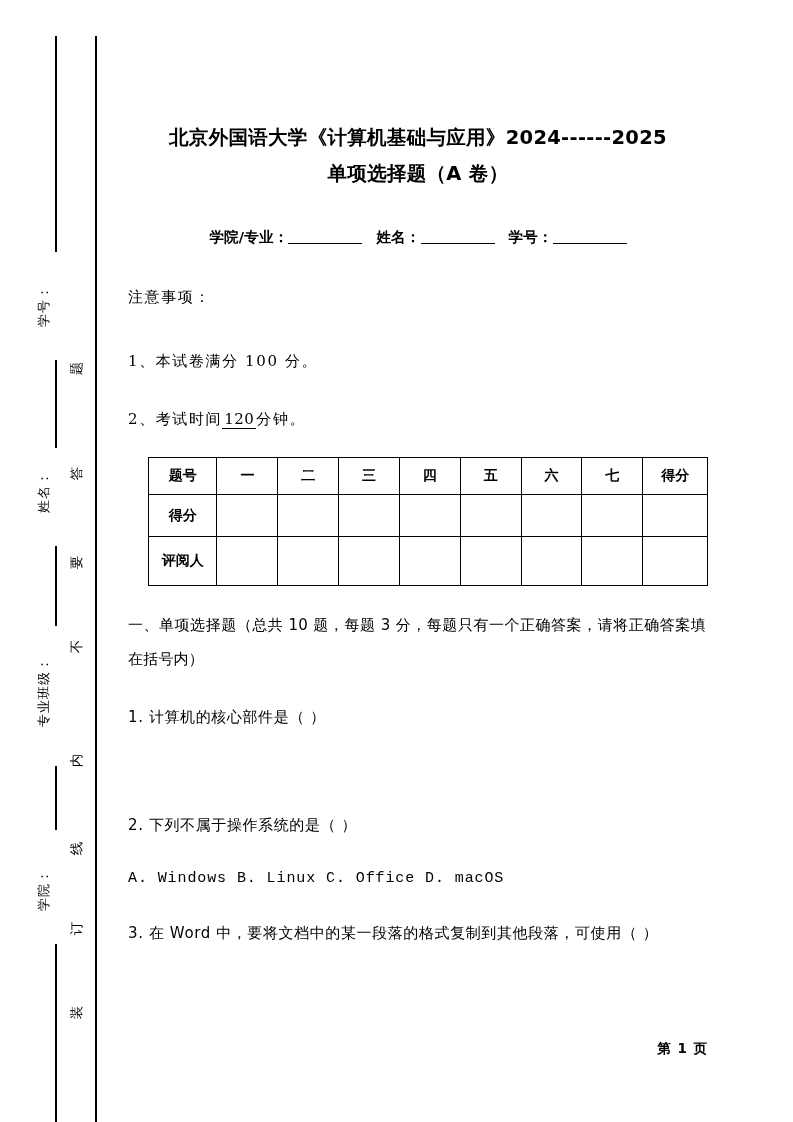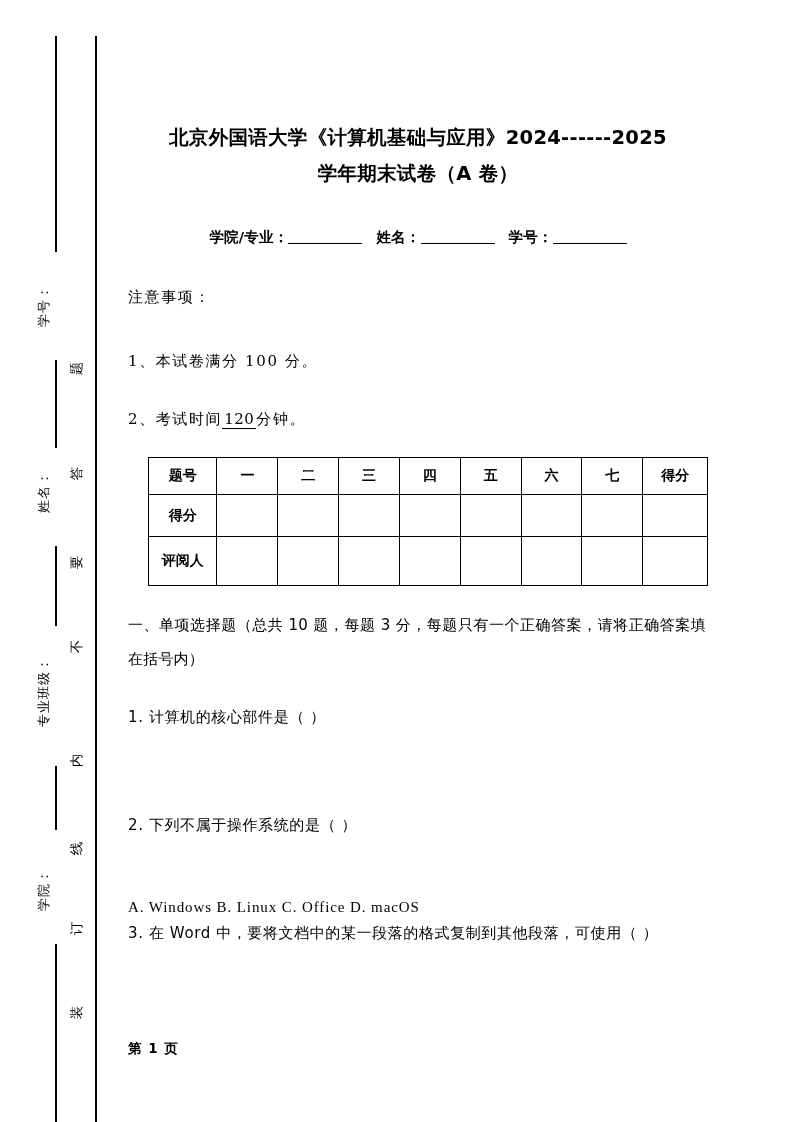--- a/index.html
+++ b/index.html
@@ -169,35 +169,34 @@
     width: 578px;
     font-size: 15px;
     line-height: 34px;
     letter-spacing: 0.9px;
   }
   .q-cjk {
     font-family: "DejaVu Sans", "Liberation Sans", sans-serif;
     letter-spacing: 0.6px;
   }
   .q-serif {
-    font-family: Liberation Serif, serif;
-    margin-top: 28px;
+    font-family: Liberation Mono, monospace;
   }
   .q1   { top: 700px; }
   .q1o  { top: 754px; }
   .q2   { top: 808px; }
   .q2o  { top: 862px; }
   .q3   { top: 916px; width: 580px; text-align: justify; text-align-last: left; }
 
   .footer {
     position: absolute;
     left: 0;
     top: 1040px;
     width: 580px;
-    text-align: left;
+    text-align: right;
     font-family: "DejaVu Sans", "Liberation Sans", sans-serif;
     font-weight: bold;
     font-size: 13.5px;
     letter-spacing: 1px;
   }
 </style>
 </head>
 <body>
 
 <div id="page">
@@ -224,21 +223,21 @@
     <div class="vchar" style="top:760px;">内</div>
     <div class="vchar" style="top:848px;">线</div>
     <div class="vchar" style="top:928px;">订</div>
     <div class="vchar" style="top:1012px;">装</div>
   </div>
 
   <div id="content">
 
     <div class="title-block">
       <div class="doc-title">北京外国语大学《计算机基础与应用》2024------2025</div>
-      <div class="doc-title title-line2">学年期末试卷（A 卷）</div>
+      <div class="doc-title title-line2">单项选择题（A 卷）</div>
     </div>
 
     <div class="idline">
       <span>学院/专业：</span><span class="u"></span><span class="gap"></span><span>姓名：</span><span class="u"></span><span class="gap"></span><span>学号：</span><span class="u"></span>
     </div>
 
     <div class="notice notice-head">注意事项：</div>
     <div class="notice notice-1">1、本试卷满分 100 分。</div>
     <div class="notice notice-2"><span>2、考试时间</span><span class="ul-val">120</span><span>分钟。</span></div>
 

